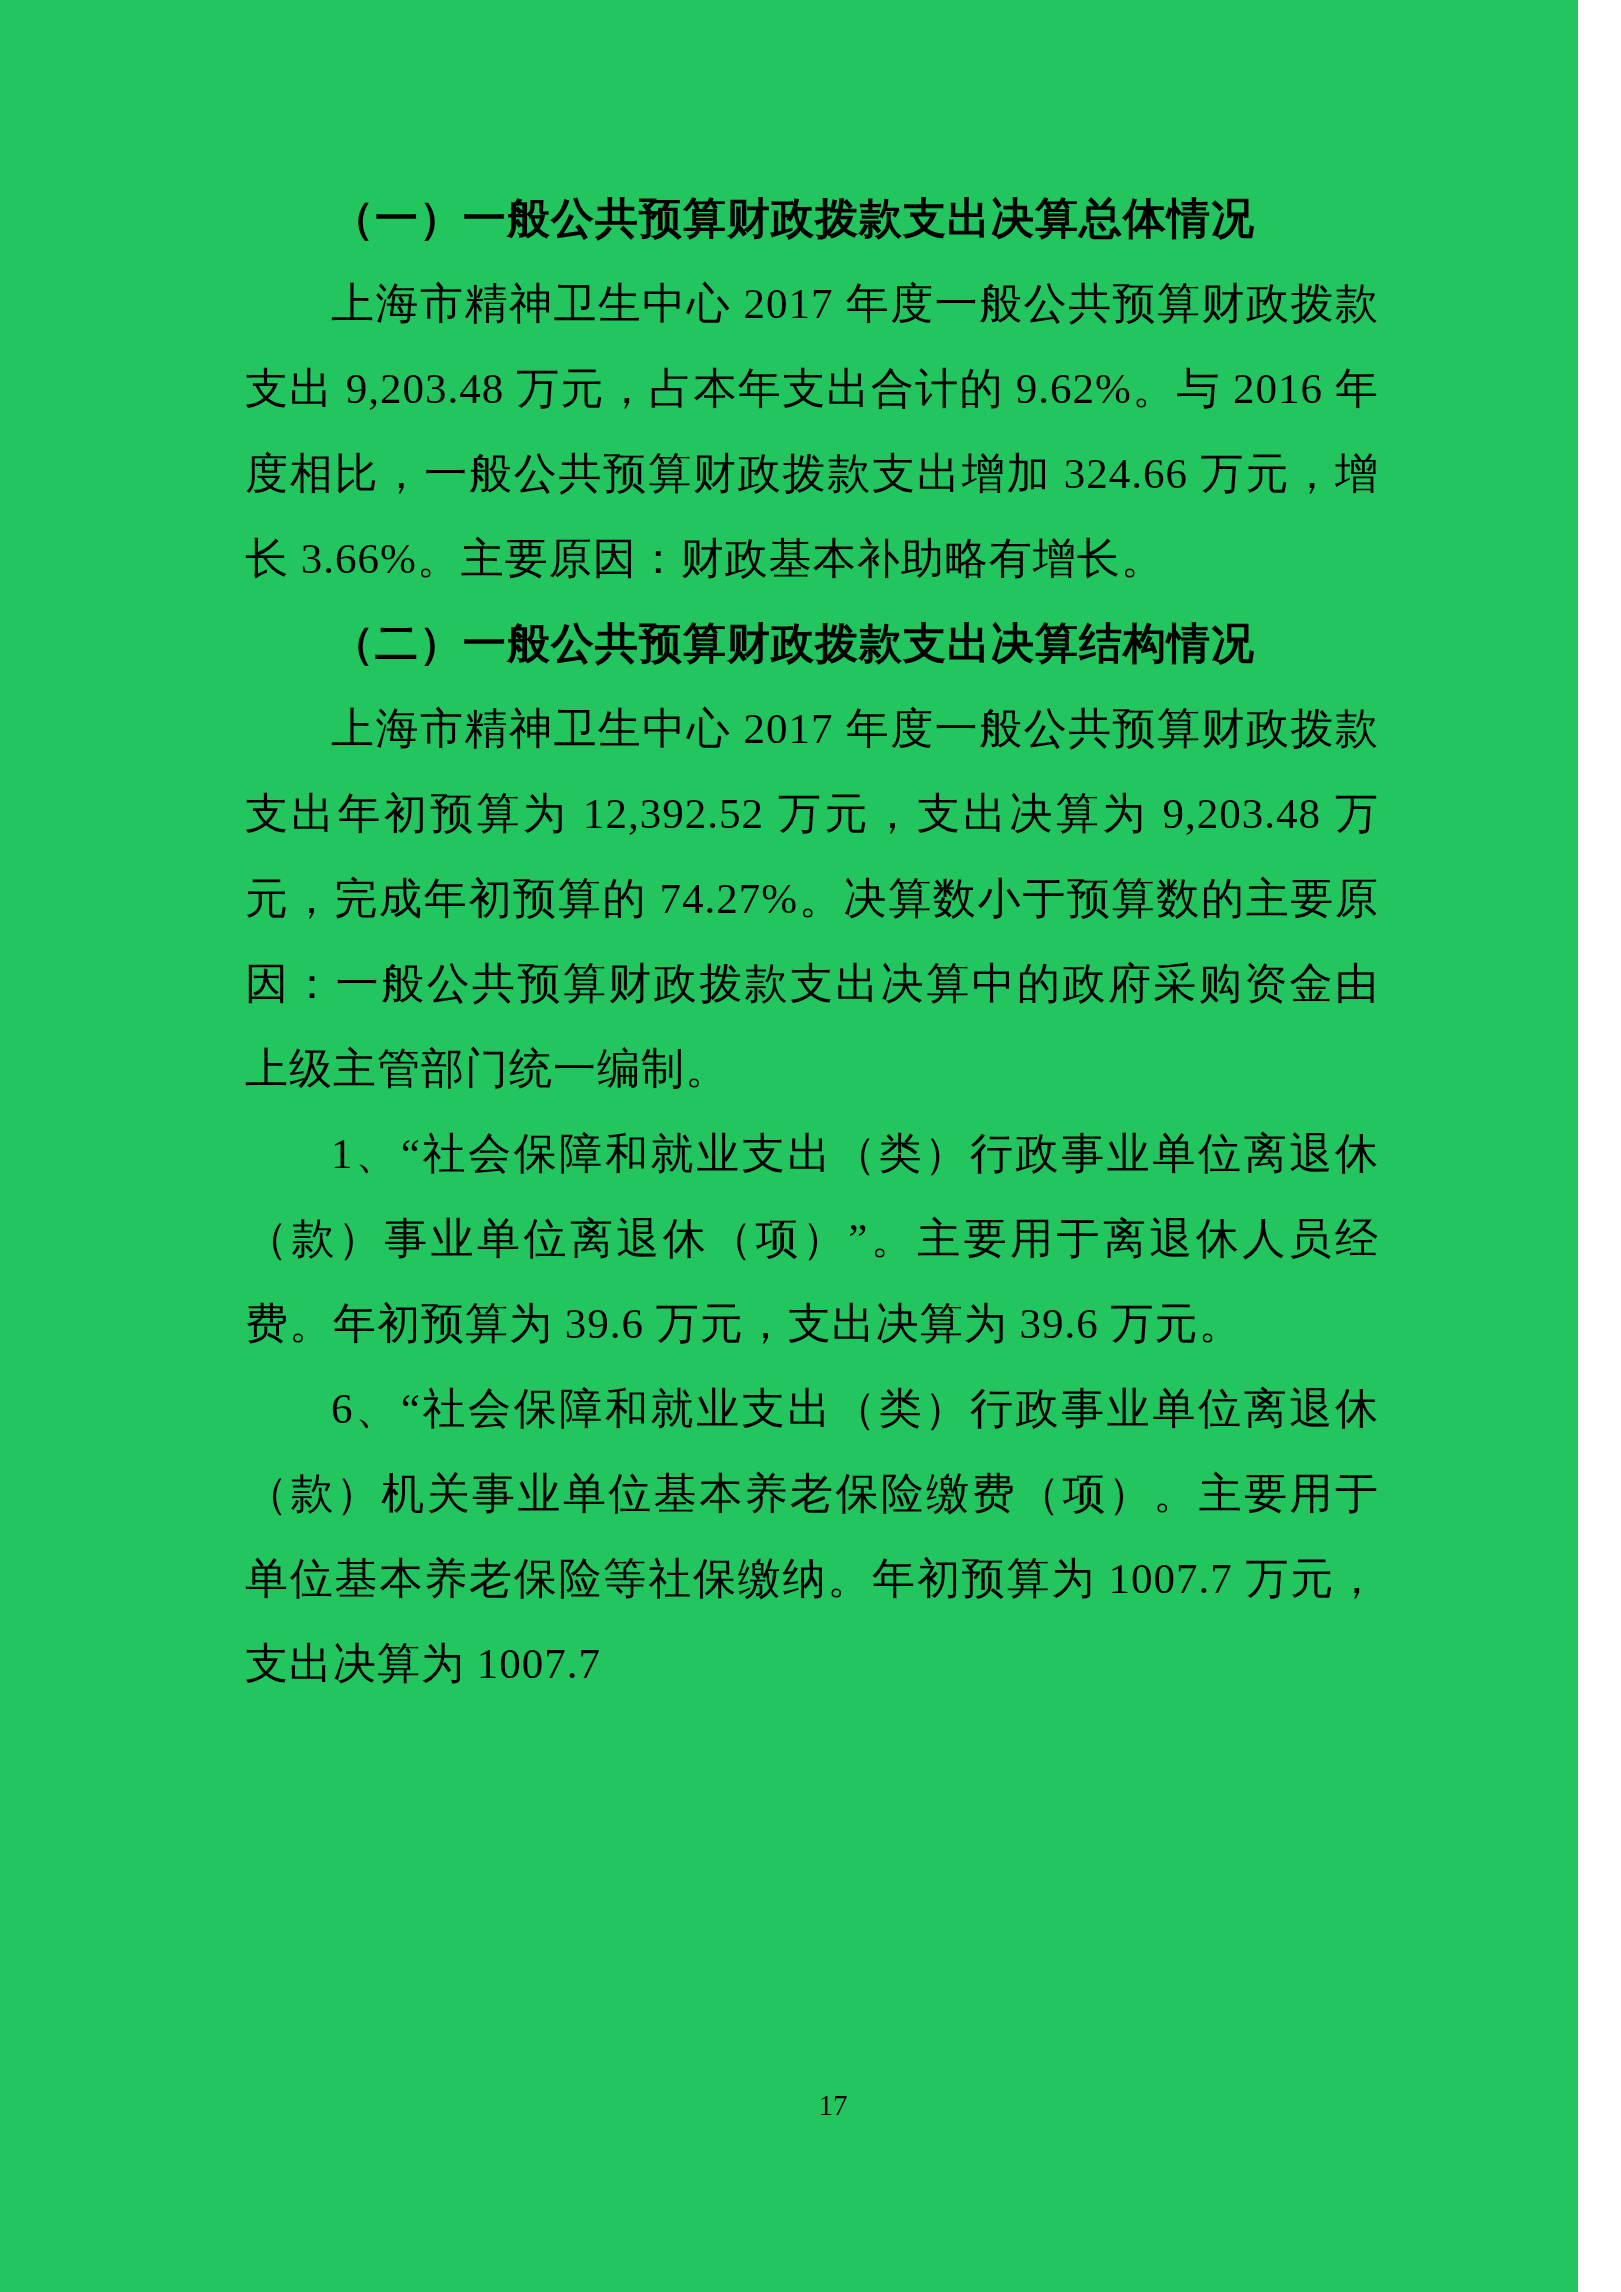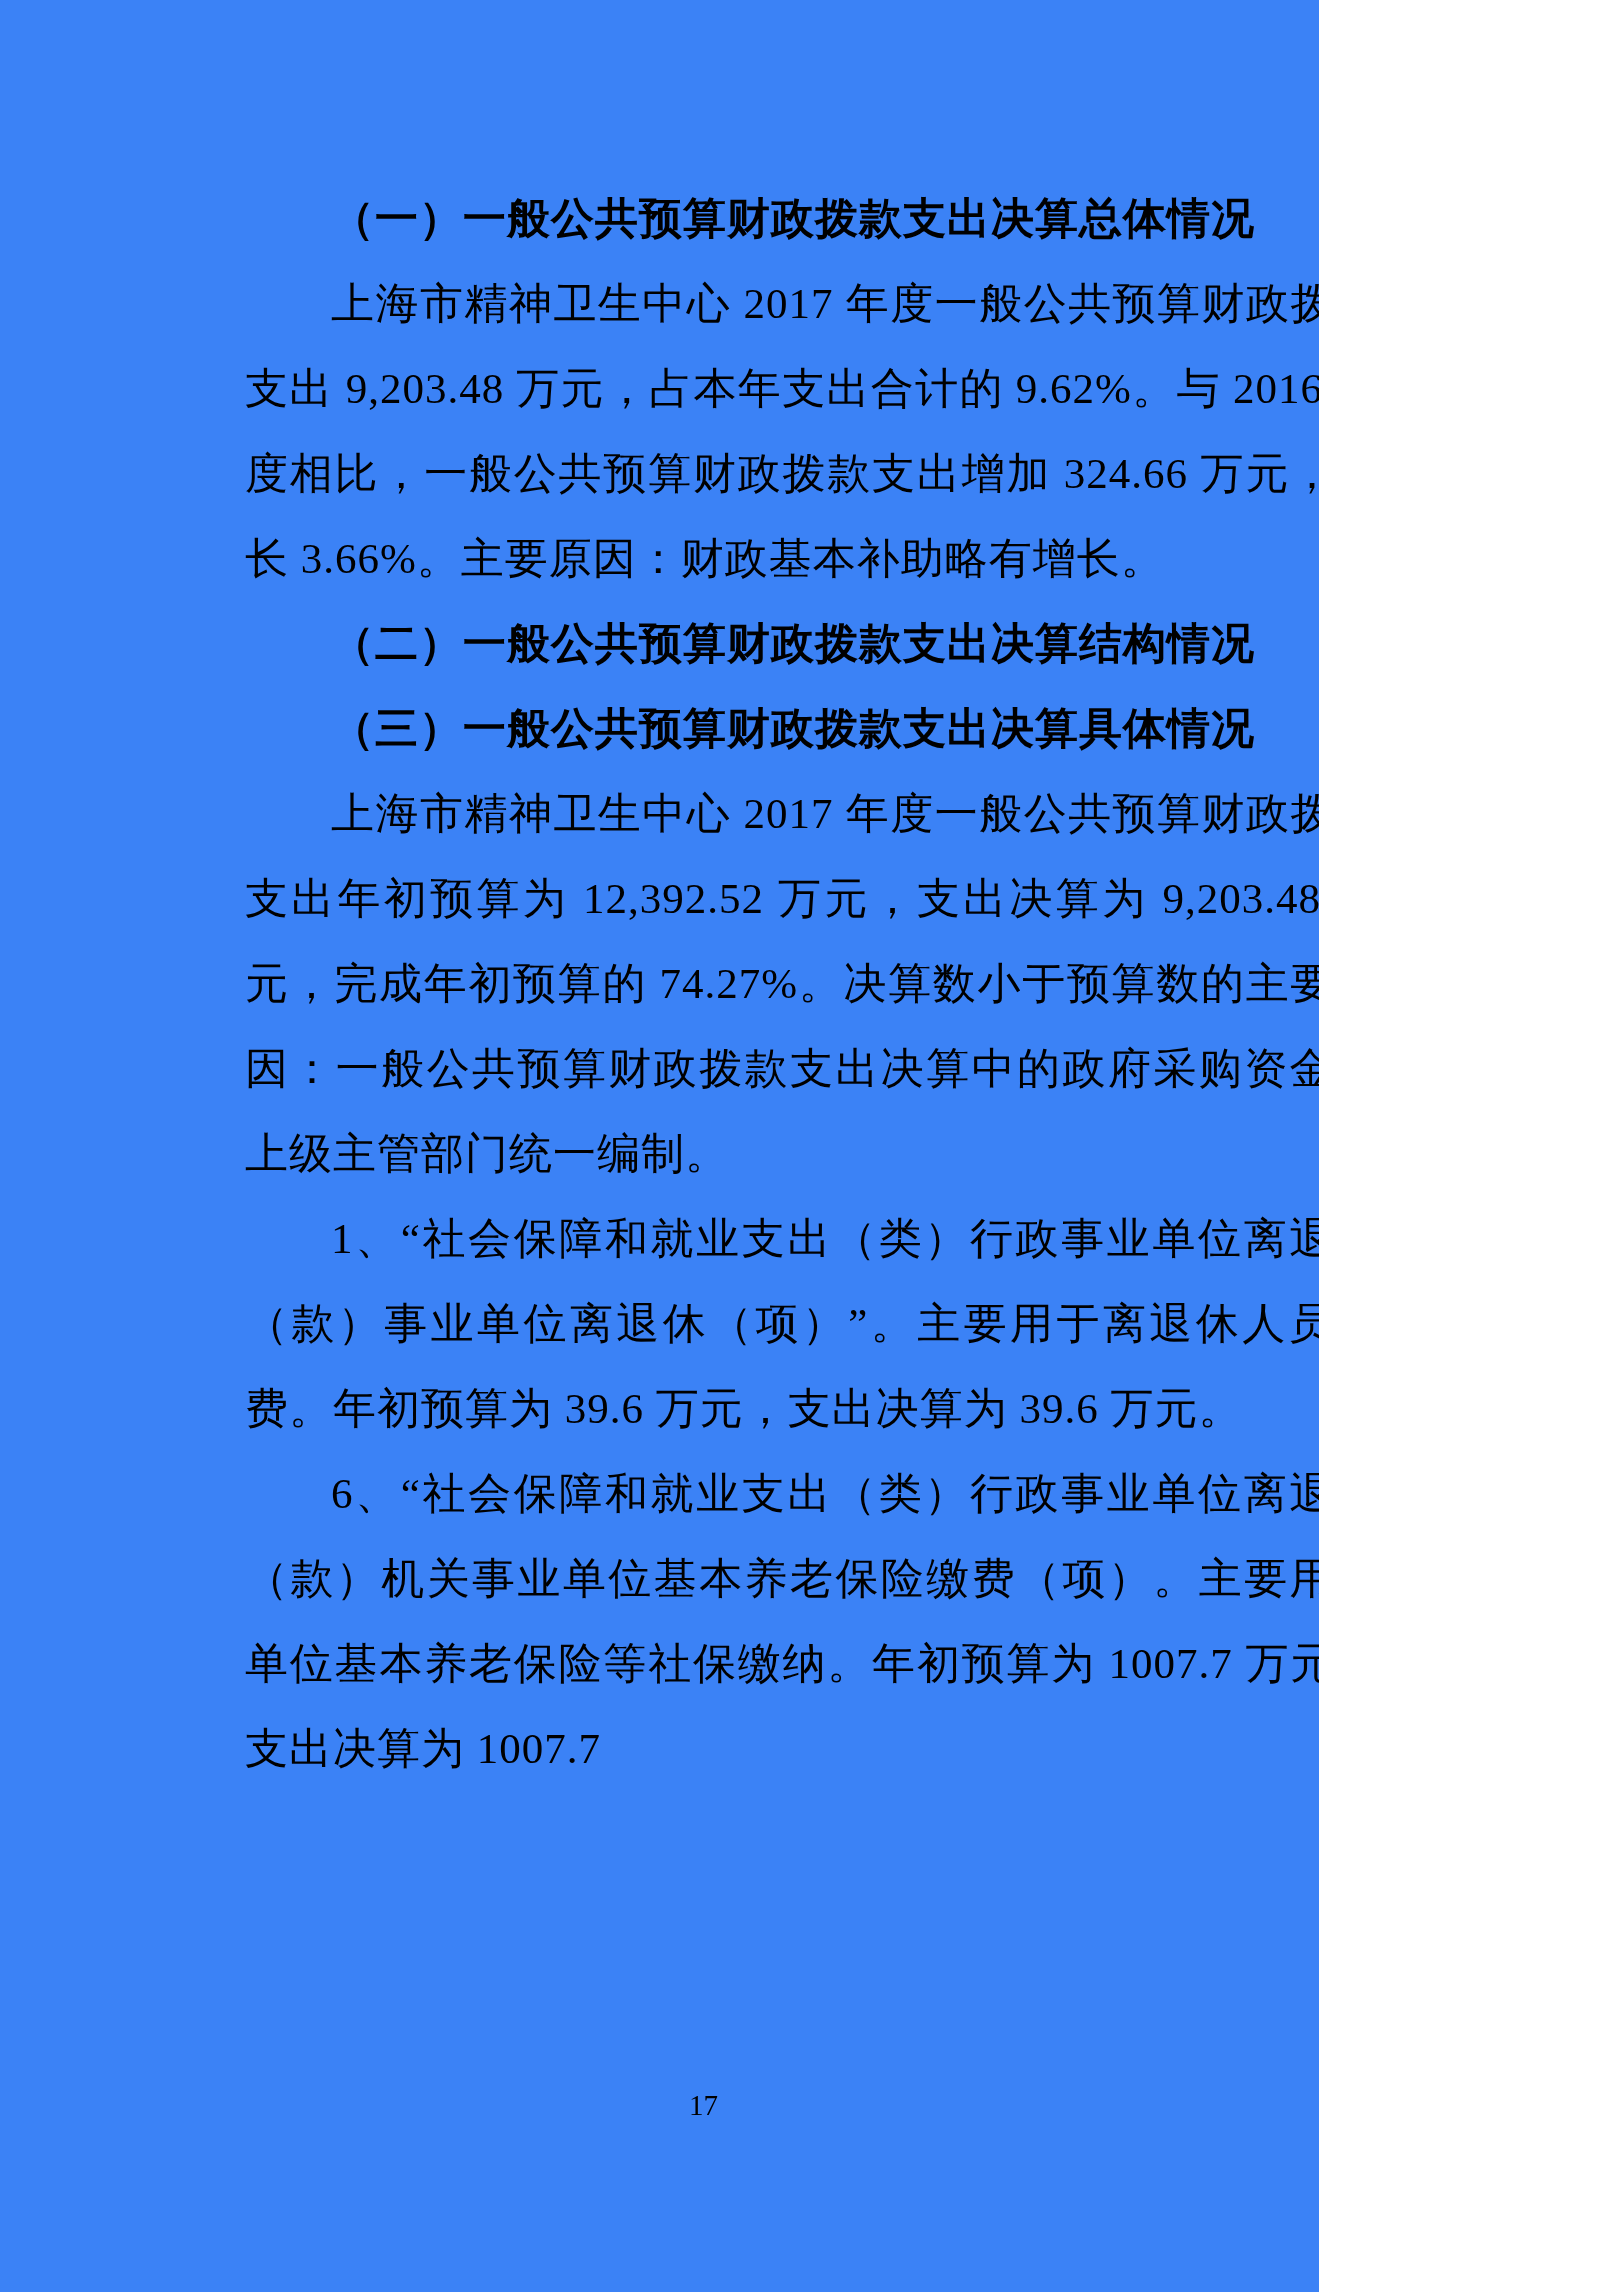--- a/index.html
+++ b/index.html
@@ -2,23 +2,23 @@
 <html><head>
 <meta charset="utf-8">
 <style>
   html, body {
     margin: 0;
     padding: 0;
     background: #ffffff;
   }
   .page {
     position: relative;
-    width: 1319px;
+    width: 1578px;
     height: 2293px;
-    background: #3b82f6;
+    background: #22c55e;
     overflow: hidden;
     font-family: "Liberation Serif", serif;
     color: #000000;
   }
   .content {
     position: absolute;
     left: 245px;
     top: 176px;
     width: 1134px;
   }
@@ -48,20 +48,19 @@
   }
 </style>
 </head>
 <body>
 
 <div class="page">
   <div class="content">
     <p class="para heading">（一）一般公共预算财政拨款支出决算总体情况</p>
     <p class="para">上海市精神卫生中心 2017 年度一般公共预算财政拨款支出 9,203.48 万元，占本年支出合计的 9.62%。与 2016 年度相比，一般公共预算财政拨款支出增加 324.66 万元，增长 3.66%。主要原因：财政基本补助略有增长。</p>
     <p class="para heading">（二）一般公共预算财政拨款支出决算结构情况</p>
-    <p class="para heading">（三）一般公共预算财政拨款支出决算具体情况</p>
     <p class="para">上海市精神卫生中心 2017 年度一般公共预算财政拨款支出年初预算为 12,392.52 万元，支出决算为 9,203.48 万元，完成年初预算的 74.27%。决算数小于预算数的主要原因：一般公共预算财政拨款支出决算中的政府采购资金由上级主管部门统一编制。</p>
     <p class="para">1、“社会保障和就业支出（类）行政事业单位离退休（款）事业单位离退休（项）”。主要用于离退休人员经费。年初预算为 39.6 万元，支出决算为 39.6 万元。</p>
     <p class="para">6、“社会保障和就业支出（类）行政事业单位离退休（款）机关事业单位基本养老保险缴费（项）。主要用于单位基本养老保险等社保缴纳。年初预算为 1007.7 万元，支出决算为 1007.7</p>
   </div>
   <div class="page-number">17</div>
 </div>
 
 
 </body></html>

